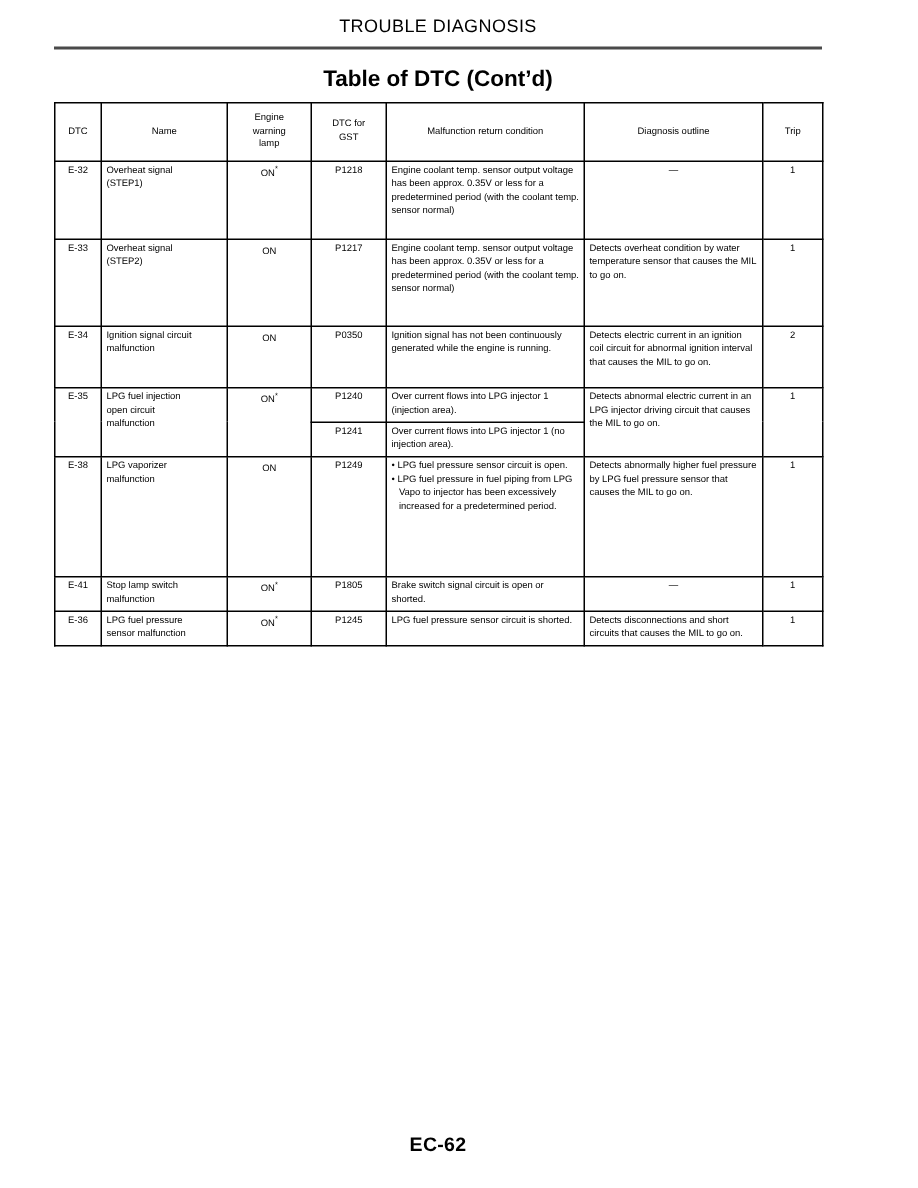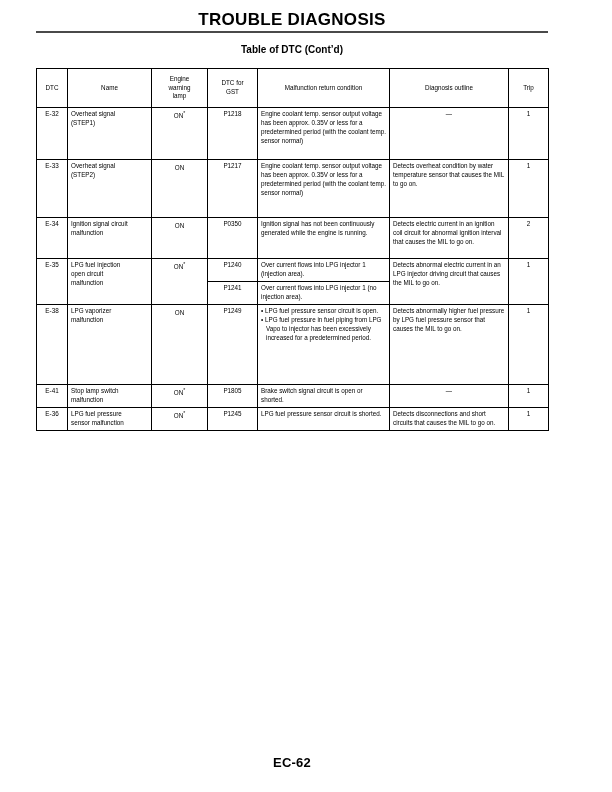--- a/index.html
+++ b/index.html
@@ -25,41 +25,41 @@
 
   
   .doc-header {
     position: absolute;
     left: 36px;
     top: 10px;
     width: 512px;
     text-align: center;
   }
   .doc-header .title {
-    font-size: 17px;
-    font-weight: bold;
+    font-size: 12px;
+    font-weight: normal;
     letter-spacing: 0.3px;
   }
   .header-rule {
     position: absolute;
     left: 36px;
     top: 31px;
     width: 512px;
     height: 2px;
     background: #4a4a4a;
   }
 
   
   .section-title {
     position: absolute;
     left: 36px;
     top: 44px;
     width: 512px;
     text-align: center;
-    font-size: 10px;
+    font-size: 15px;
     font-weight: bold;
   }
 
   
   .dtc-table {
     position: absolute;
     left: 36px;
     top: 68px;
     width: 512px;
     border-collapse: collapse;

